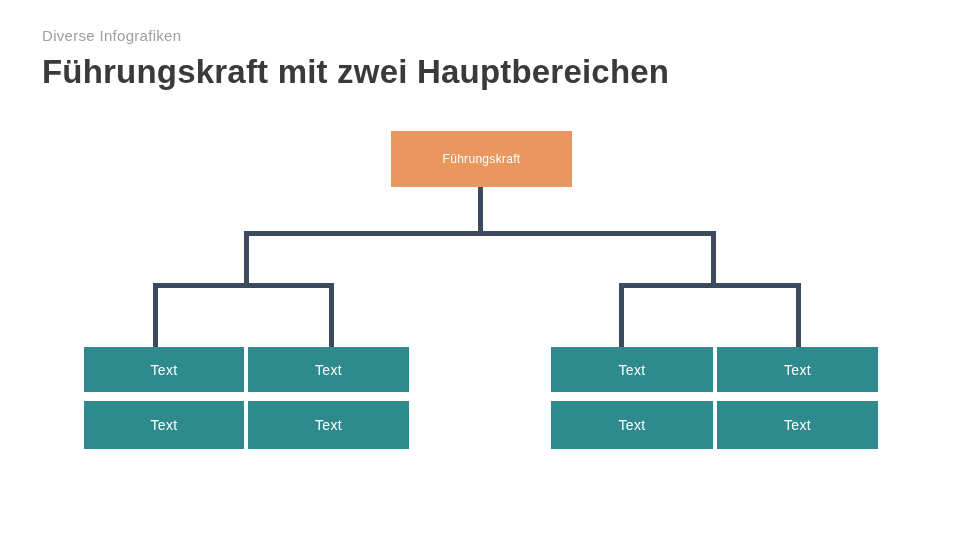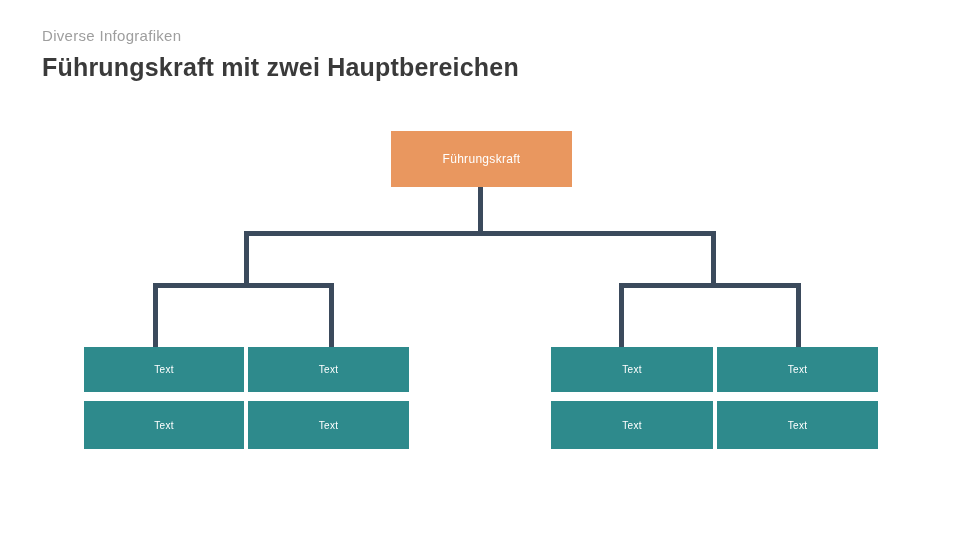--- a/index.html
+++ b/index.html
@@ -27,21 +27,21 @@
   .eyebrow {
     position: absolute;
     left: 42px; top: 27px;
     font-size: 15px;
     color: var(--eyebrow-text);
     letter-spacing: 0.3px;
   }
   .title {
     position: absolute;
     left: 42px; top: 53px;
-    font-size: 25px;
+    font-size: 33px;
     font-weight: bold;
     color: var(--title-text);
     letter-spacing: 0.2px;
   }
   .root-box {
     position: absolute;
     left: 391px; top: 131px;
     width: 181px; height: 56px;
     background: var(--root-fill);
     color: var(--box-text);
@@ -50,21 +50,21 @@
     letter-spacing: 0.3px;
   }
   .cline {
     position: absolute;
     background: var(--connector);
   }
   .node {
     position: absolute;
     background: var(--node-fill);
     color: var(--box-text);
-    font-size: 10px;
+    font-size: 14px;
     display: flex; align-items: center; justify-content: center;
     letter-spacing: 0.3px;
   }
 </style>
 </head>
 <body>
 
 <div class="slide">
 
   <div class="eyebrow">Diverse Infografiken</div>

